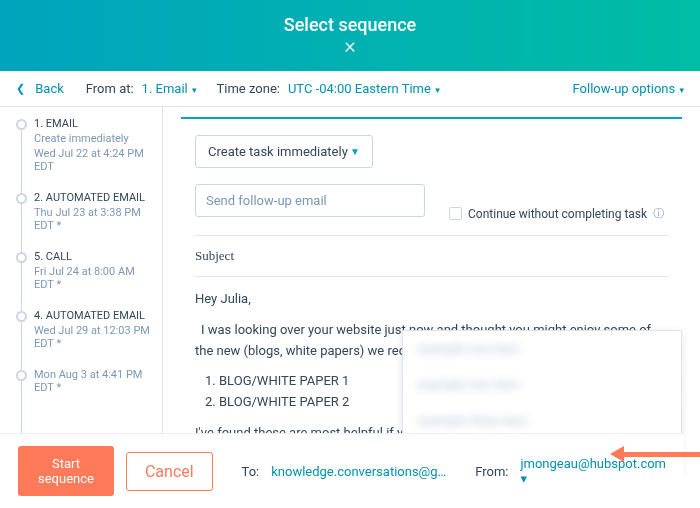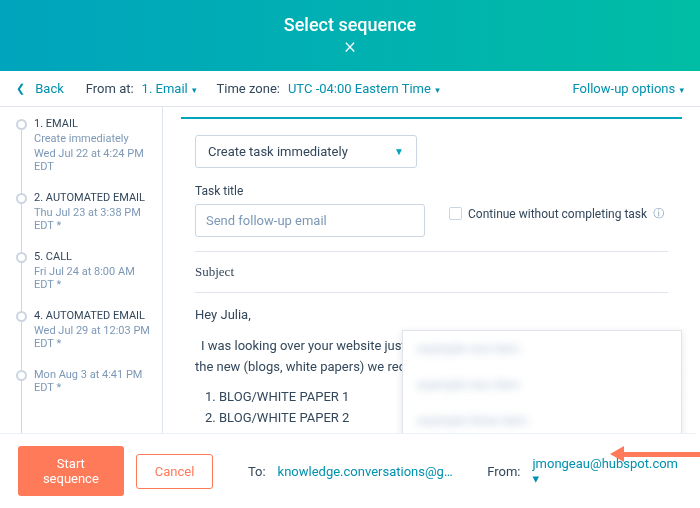--- a/index.html
+++ b/index.html
@@ -71,21 +71,21 @@
 }
 .main-inner {
   border-top: 2px solid #00a4bd;
   padding: 16px 14px 0 14px;
   height: 100%;
 }
 .create-task-dd {
   border: 1px solid #cbd6e2;
   border-radius: 3px;
   padding: 8px 12px;
-  width: 222px;
+  width: 178px;
   display: flex;
   justify-content: space-between;
   align-items: center;
   font-size: 13px;
   color: #33475b;
   cursor: pointer;
 }
 .create-task-dd .caret { color: #00a4bd; font-size: 10px; }
 
 .form-row { margin-top: 16px; display: flex; align-items: flex-start; gap: 24px; }
@@ -141,21 +141,21 @@
 .arrow-ann .head {
   position: absolute; left: 0; top: -2px;
   width: 0; height: 0;
   border-top: 8px solid transparent;
   border-bottom: 8px solid transparent;
   border-right: 14px solid #ff7a59;
 }
 
 .footer {
   position: absolute;
-  left: 0; right: 4px; bottom: 0;
+  left: 0; right: 16px; bottom: 0;
   padding: 12px 18px;
   display: flex;
   align-items: center;
   gap: 12px;
   border-top: 1px solid #eaf0f6;
   background: #fff;
   font-size: 13px;
 }
 .btn-primary {
   background: #ff7a59;
@@ -164,21 +164,21 @@
   padding: 10px 20px;
   font-size: 13px;
   border-radius: 3px;
   cursor: pointer;
 }
 .btn-secondary {
   background: #fff;
   color: #ff7a59;
   border: 1px solid #ff7a59;
   padding: 9px 18px;
-  font-size: 13px;
+  font-size: 16px;
   border-radius: 3px;
   cursor: pointer;
 }
 .footer .flabel { color: #33475b; }
 .footer .flink { color: #0091ae; cursor: pointer; }
 .footer .fgap { width: 14px; }
 </style>
 </head>
 <body>
 
@@ -239,21 +239,20 @@
 
   <div class="main">
     <div class="main-inner">
       <div class="create-task-dd">
         <span>Create task immediately</span>
         <span class="caret">▼</span>
       </div>
 
       <div class="form-row">
         <div class="field-group">
-          <span class="field-label">Task title</span>
           <input class="task-title-input" value="Send follow-up email" style="">
         </div>
         <div class="checkbox-row">
           <span class="cb"></span>
           <span>Continue without completing task</span>
           <span class="info-icon">ⓘ</span>
         </div>
       </div>
 
       <div class="divider"></div>

